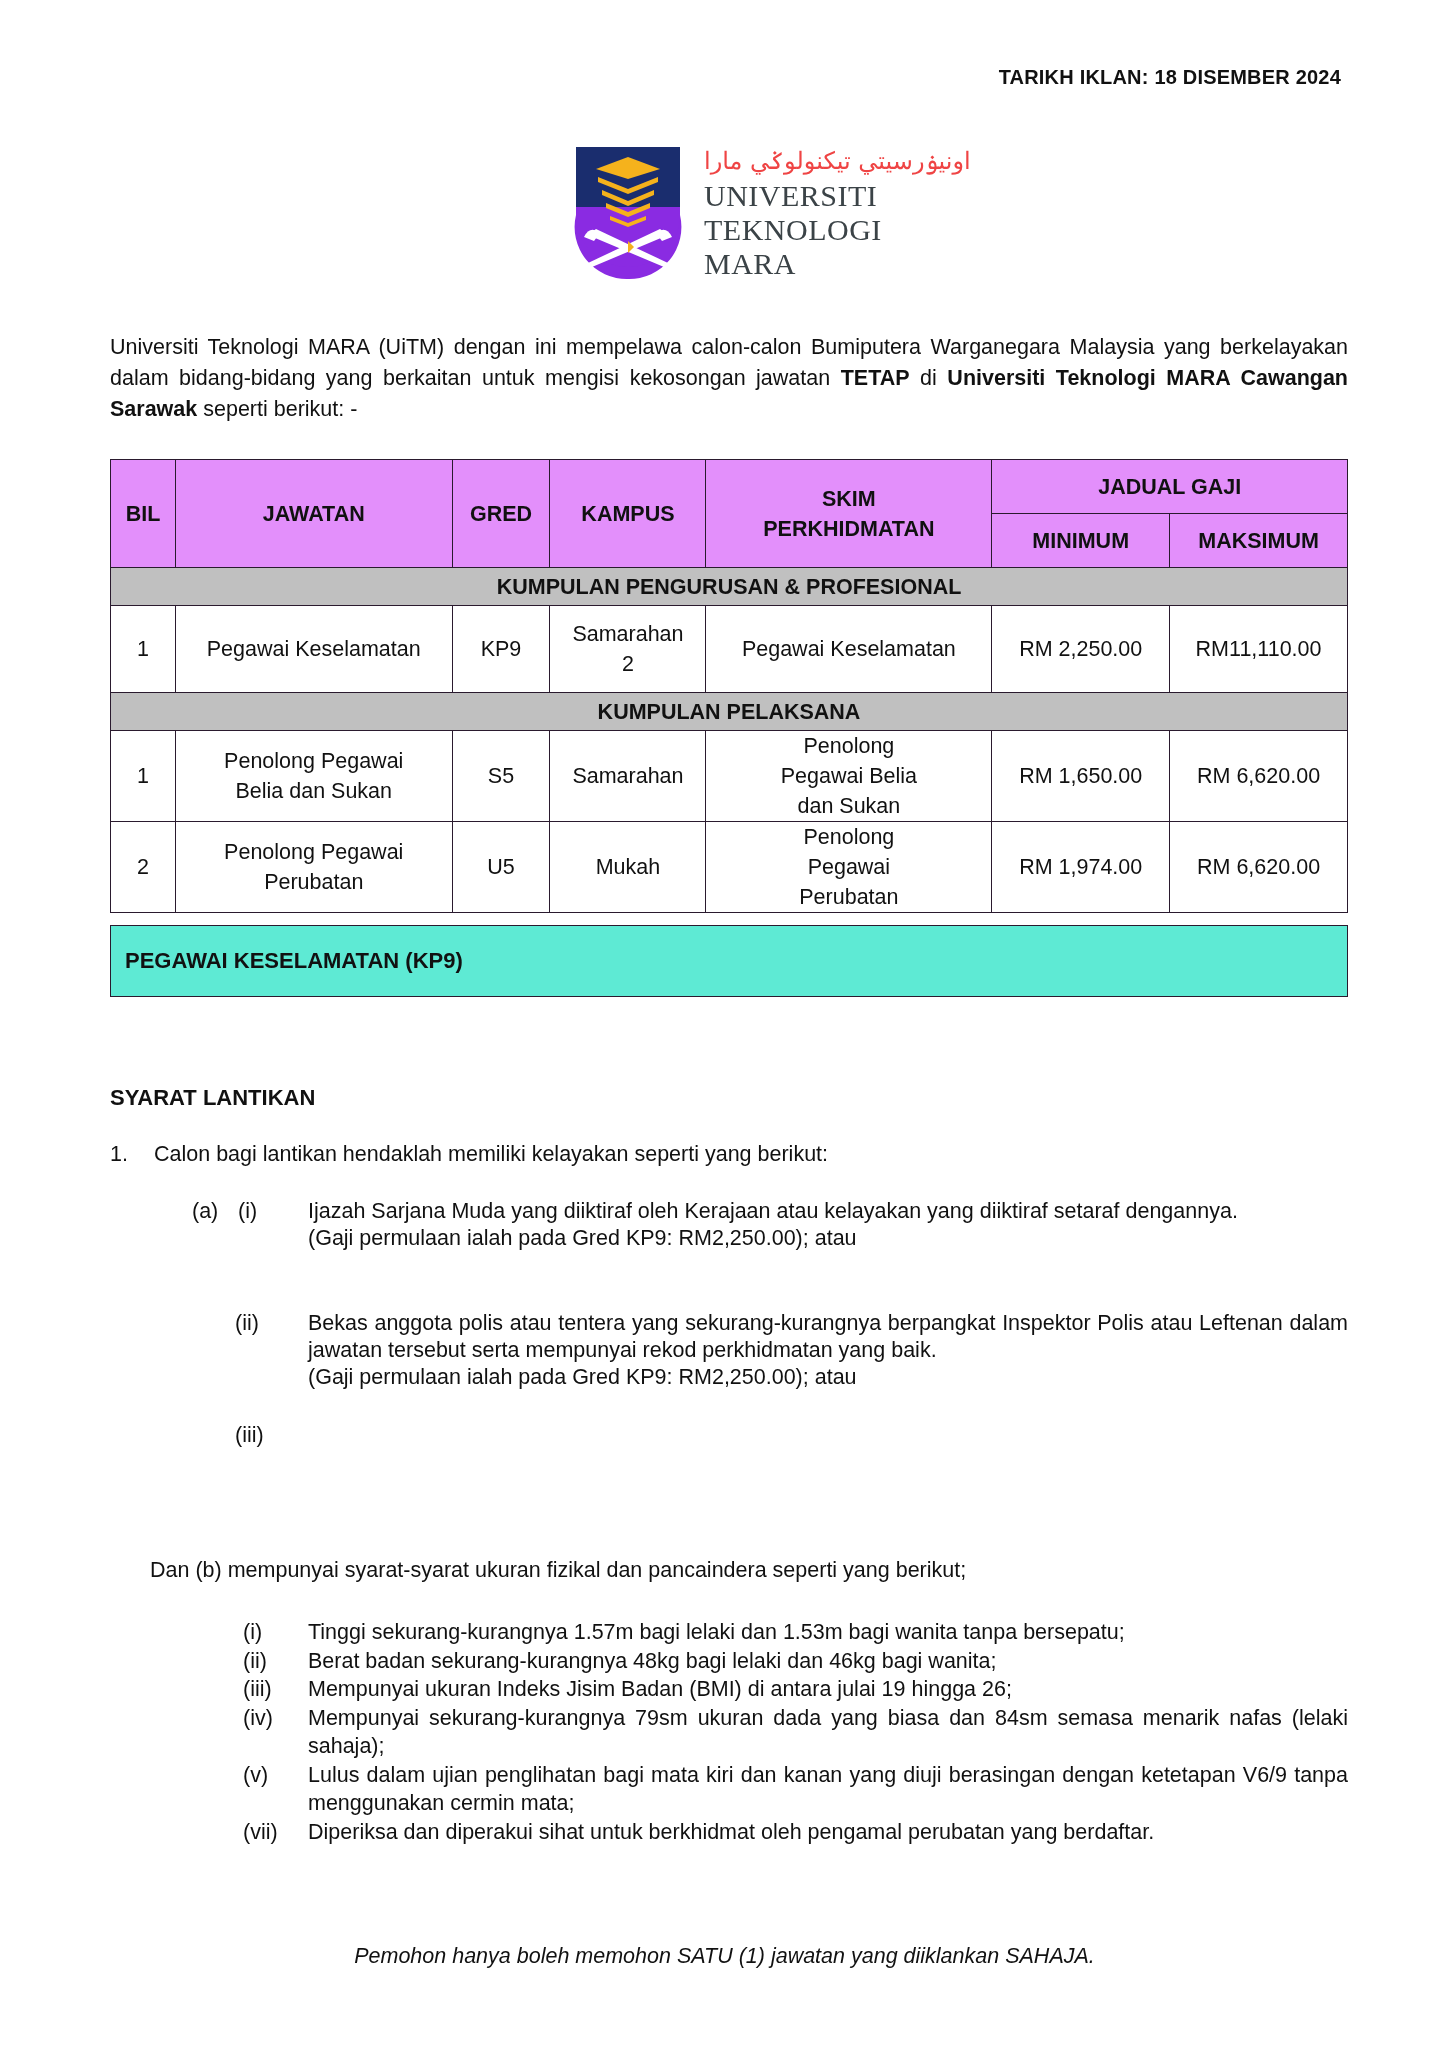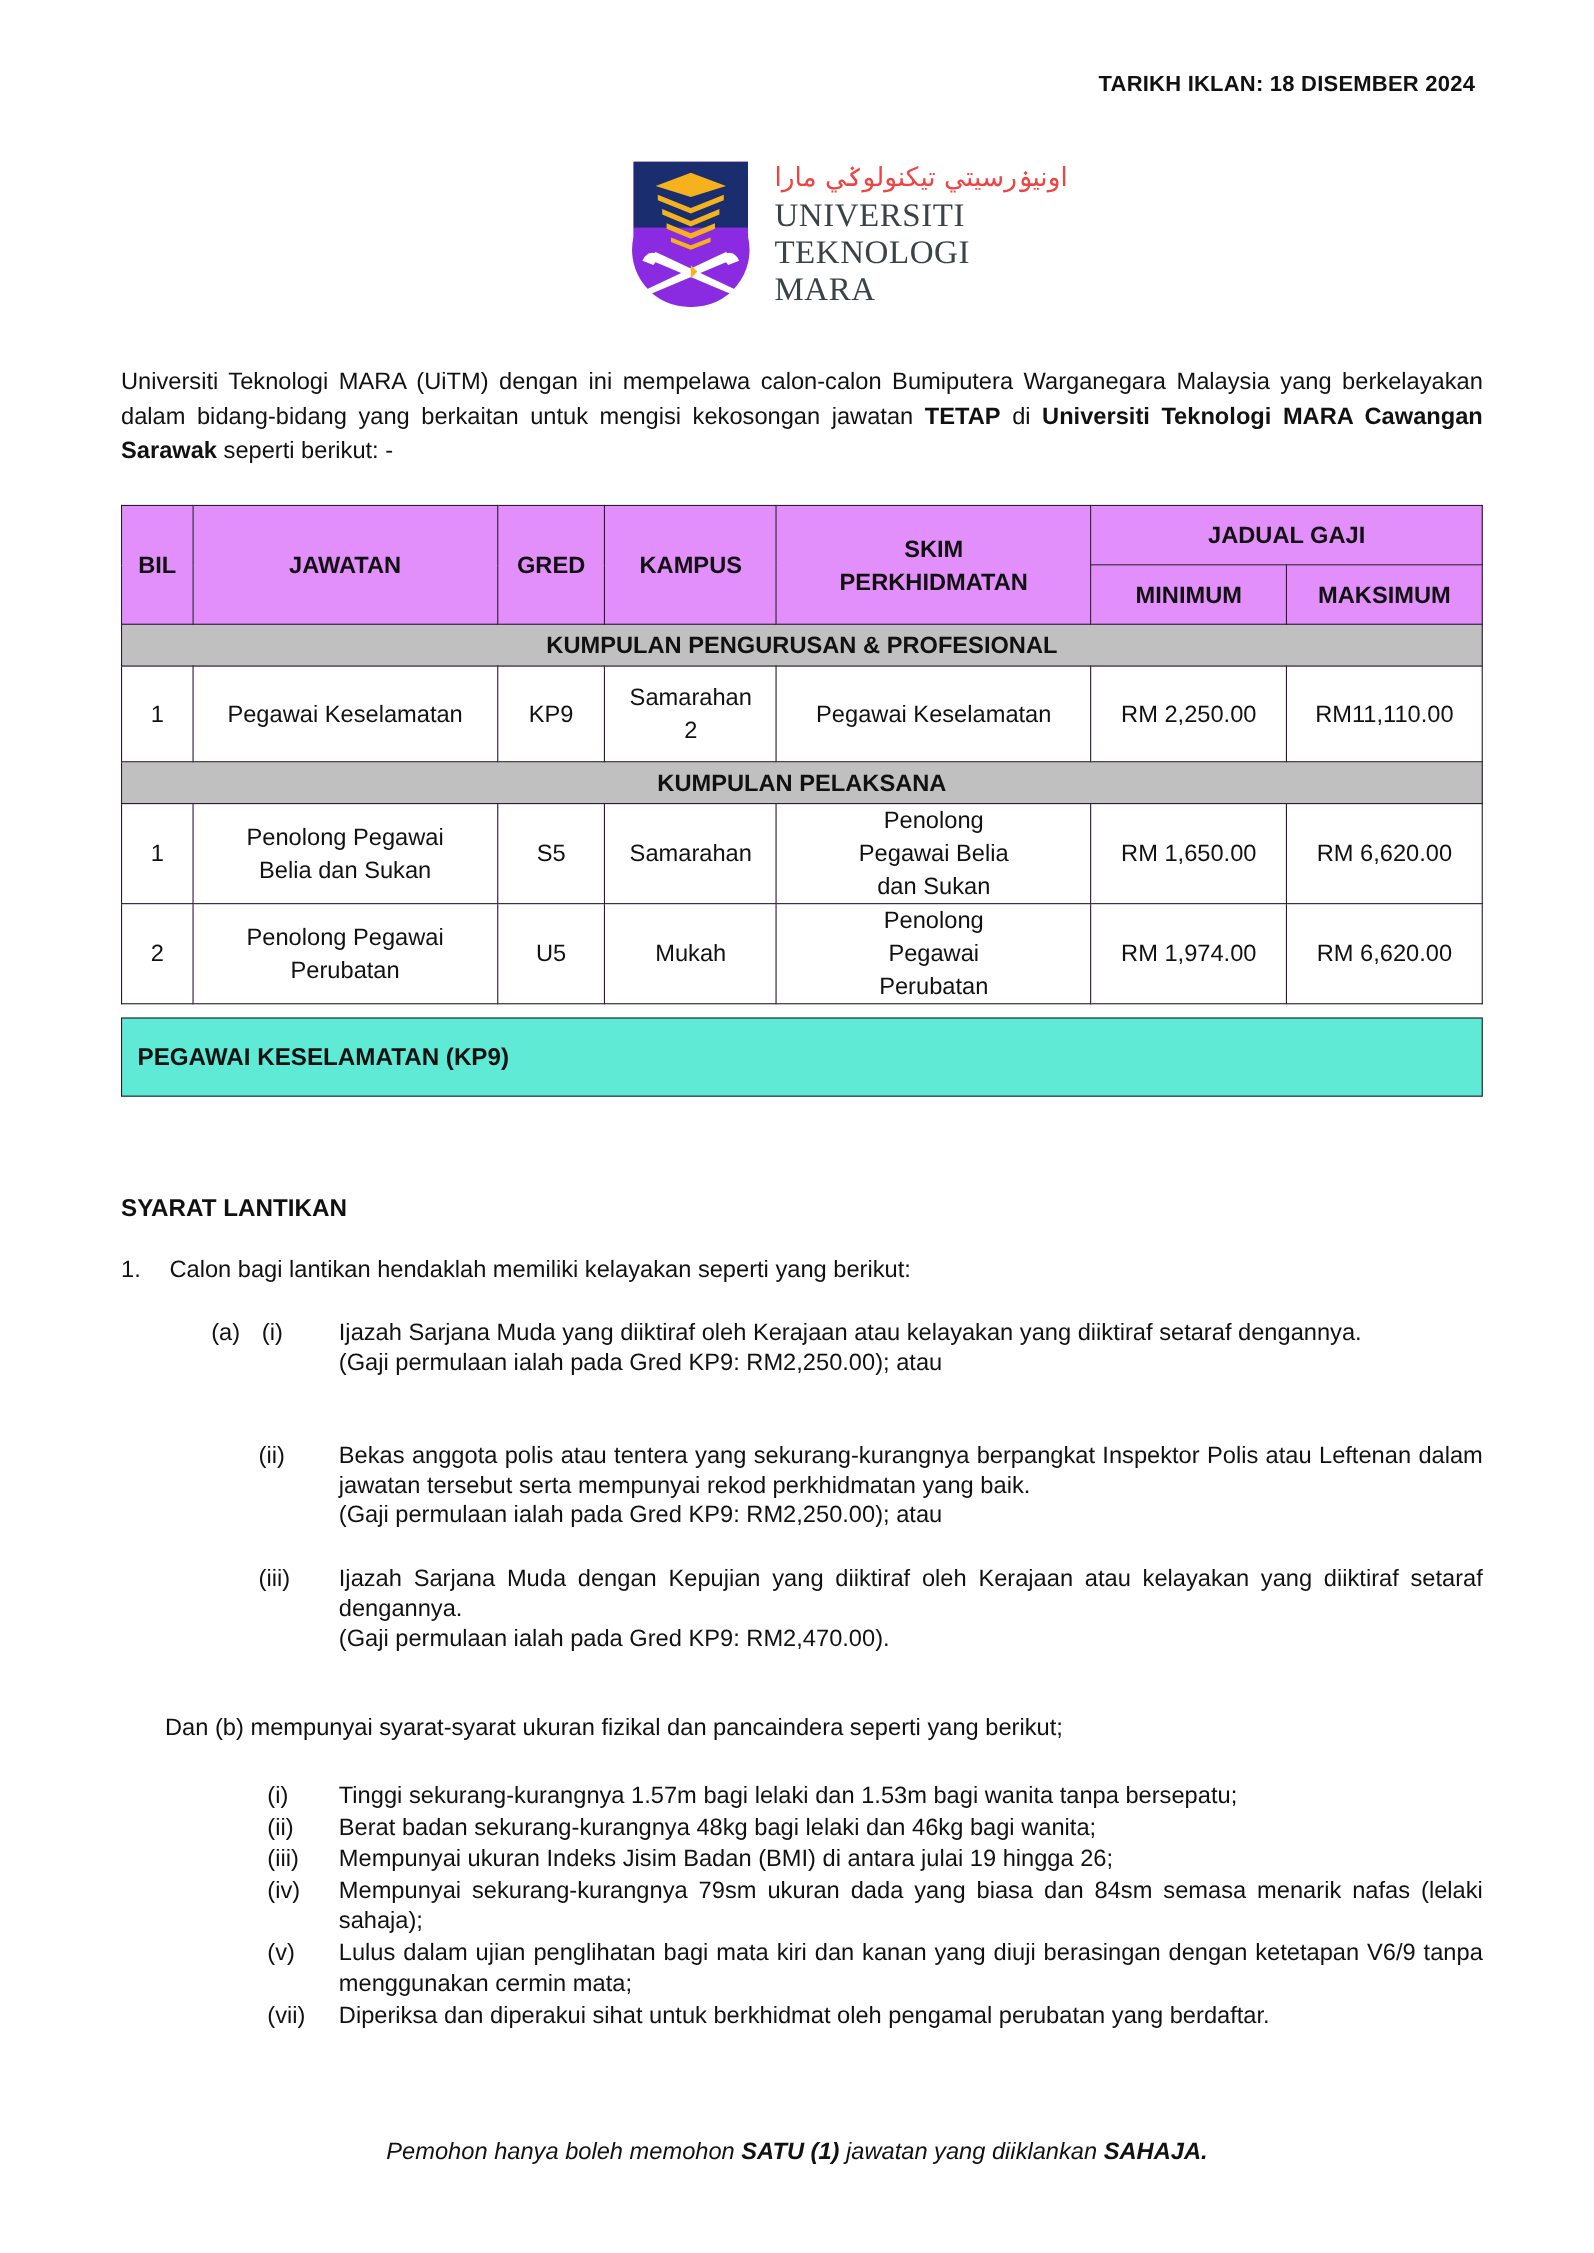--- a/index.html
+++ b/index.html
@@ -39,21 +39,21 @@
   .qual .txt p { margin: 0; }
 
   .phys-intro { position: absolute; left: 150px; top: 1558px; font-size: 21.5px; }
 
   .phys { position: absolute; left: 243px; top: 1618px; width: 1105px; font-size: 21.5px; line-height: 28.5px; }
   .phys .item { display: flex; }
   .phys .item .n { width: 65px; flex: 0 0 65px; }
   .phys .item .t { flex: 1; text-align: justify; }
 
   .footer-note { position: absolute; left: 0; width: 1449px; top: 1944px; text-align: center; font-style: italic; font-size: 21.5px; }
-  .footer-note b { font-weight: bold; }
+  .footer-note b { font-weight: normal; }
 </style>
 </head>
 <body>
 
 <div class="ad-date">TARIKH IKLAN: 18 DISEMBER 2024</div>
 
 <div class="logo">
   <svg class="shield" viewBox="0 0 108 136" xmlns="http://www.w3.org/2000/svg">
     <path d="M2 2 H106 V70 A52 52 0 0 1 54 134 A52 52 0 0 1 2 70 Z" fill="#8a2be2"></path>
     <path d="M2 2 H106 V62 L54 62 L2 62 Z" fill="#1a2d6e"></path>
@@ -160,24 +160,20 @@
 <div class="qual" style="top:1310px">
   <span class="lbl-r" style="left:43px">(ii)</span>
   <div class="txt">
     <p>Bekas anggota polis atau tentera yang sekurang-kurangnya berpangkat Inspektor Polis atau Leftenan dalam jawatan tersebut serta mempunyai rekod perkhidmatan yang baik.</p>
     <p>(Gaji permulaan ialah pada Gred KP9: RM2,250.00); atau</p>
   </div>
 </div>
 
 <div class="qual" style="top:1422px">
   <span class="lbl-r" style="left:43px">(iii)</span>
-  <div class="txt">
-    <p>Ijazah Sarjana Muda dengan Kepujian yang diiktiraf oleh Kerajaan atau kelayakan yang diiktiraf setaraf dengannya.</p>
-    <p>(Gaji permulaan ialah pada Gred KP9: RM2,470.00).</p>
-  </div>
 </div>
 
 <div class="phys-intro">Dan (b) mempunyai syarat-syarat ukuran fizikal dan pancaindera seperti yang berikut;</div>
 
 <div class="phys">
   <div class="item">
       <span class="n">(i)</span>
       <span class="t">Tinggi sekurang-kurangnya 1.57m bagi lelaki dan 1.53m bagi wanita tanpa bersepatu;</span>
     </div>
   <div class="item">

